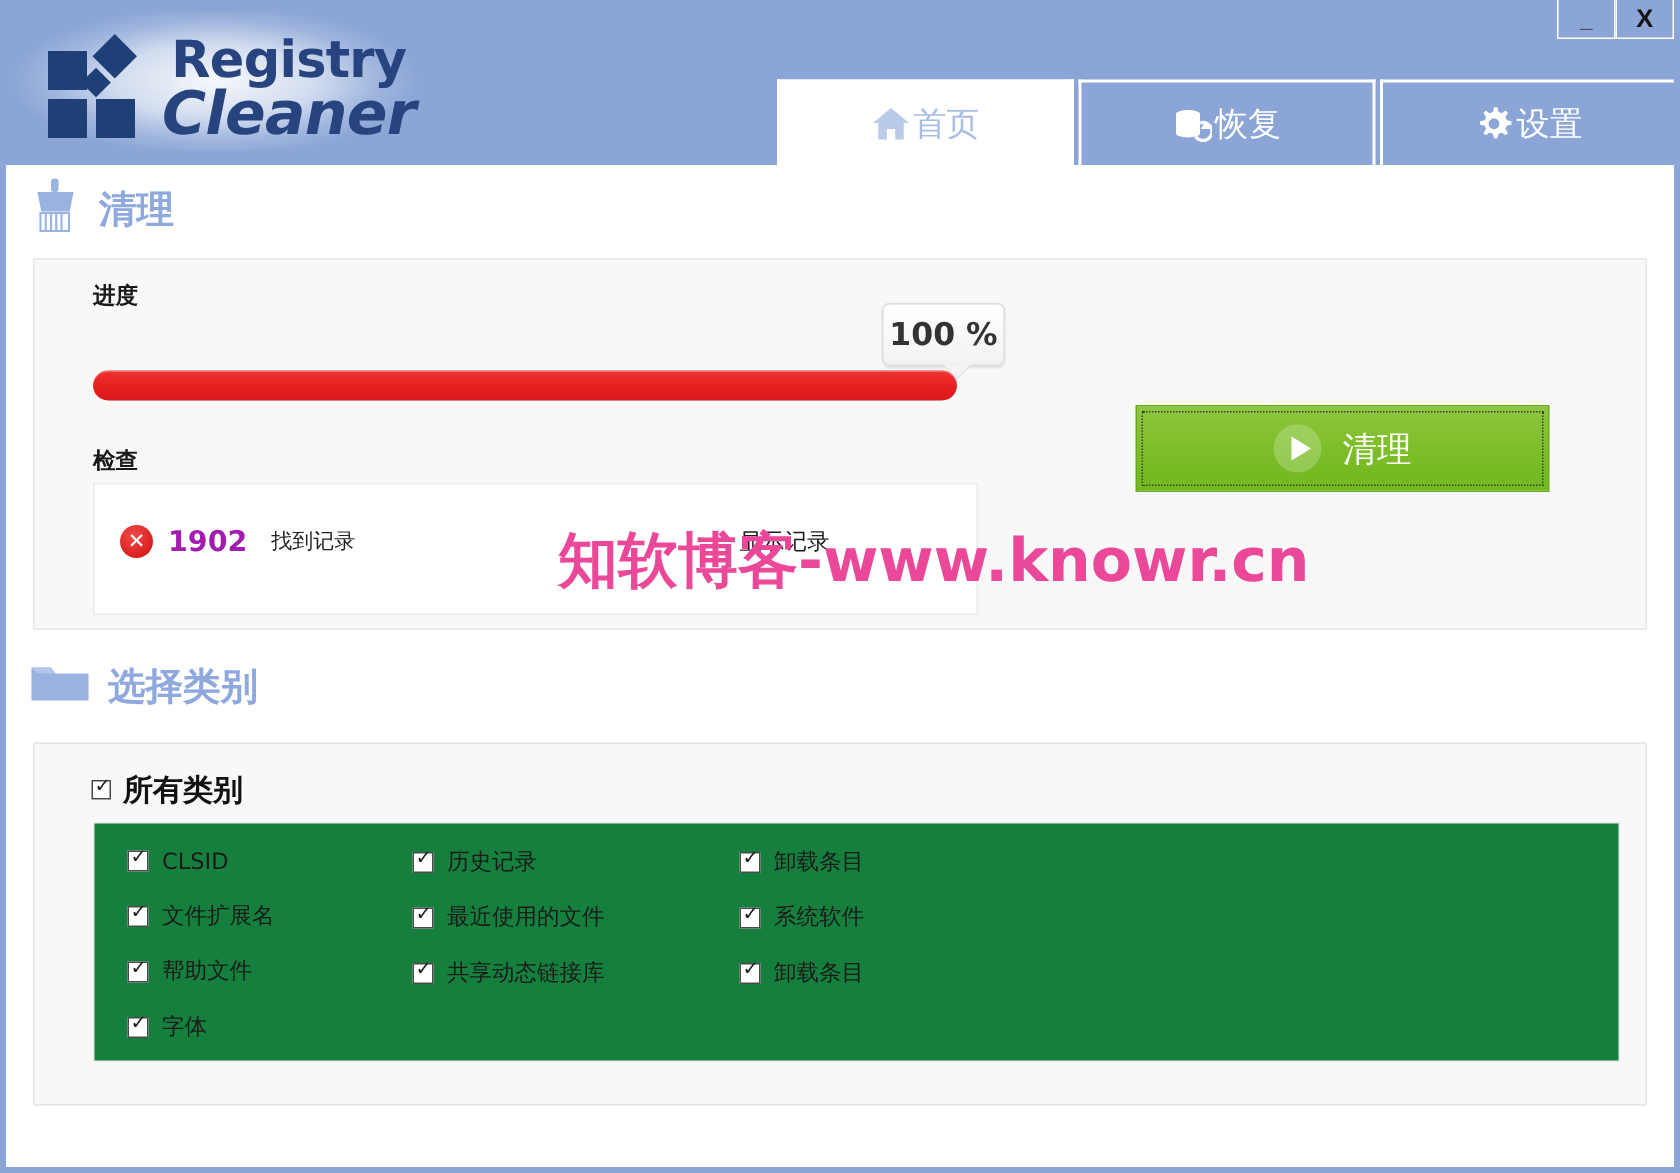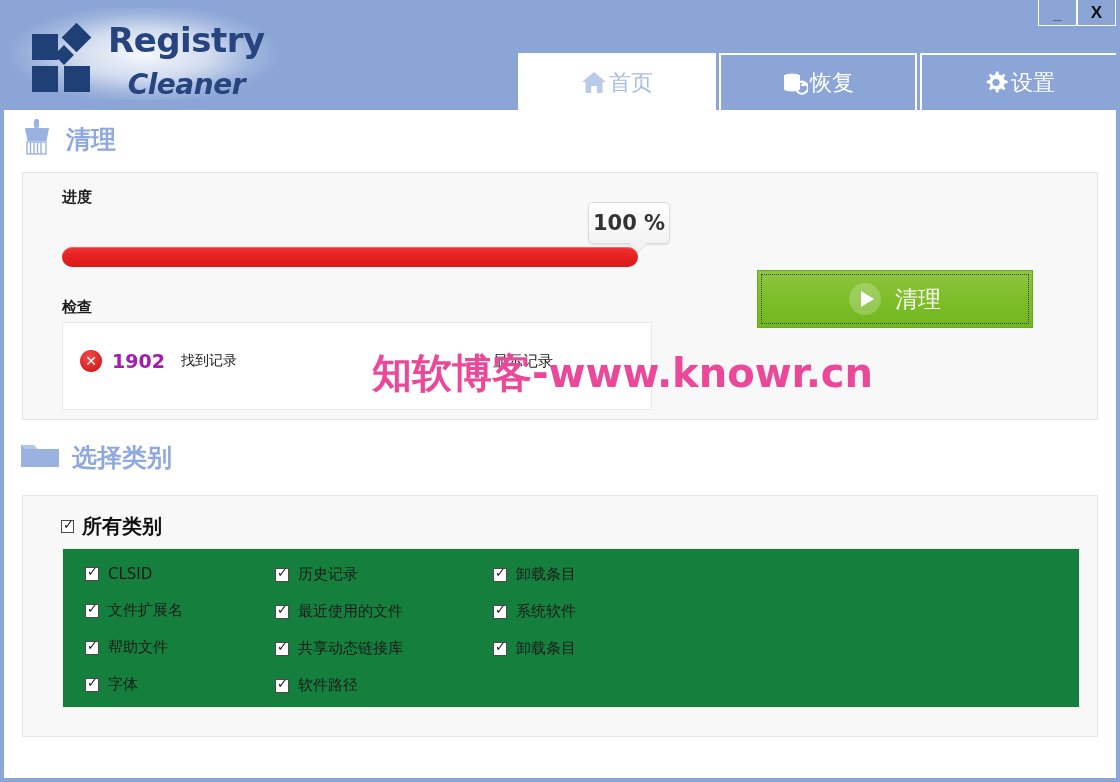--- a/index.html
+++ b/index.html
@@ -68,22 +68,22 @@
   .dia.d2 { left: 25px; top: 20px; width: 14px; height: 14px; }
   .logo-text {
     position: absolute; left: 98px; top: 16px;
     color: #27447f; line-height: 0.95; text-align: center;
   }
   .logo-text .l1 {
     font-size: 34px; font-weight: bold; letter-spacing: -0.5px;
     font-family: "DejaVu Sans", sans-serif;
   }
   .logo-text .l2 {
-    font-size: 28px; font-weight: bold; font-style: italic; letter-spacing: -0.5px;
-    font-family: "DejaVu Sans", sans-serif; margin-top: 16px;
+    font-size: 40px; font-weight: bold; font-style: italic; letter-spacing: -0.5px;
+    font-family: "DejaVu Sans", sans-serif; margin-top: 1px;
   }
 
   
   .tabs {
     position: absolute; left: 514px; top: 53px;
     display: flex; gap: 3px;
   }
   .tab {
     width: 198px; height: 57px;
     display: flex; align-items: center; justify-content: center; gap: 2px;
@@ -409,24 +409,20 @@
         <span class="lab">历史记录</span>
       </div>
       <div class="cat-item">
         <span class="cb"></span>
         <span class="lab">最近使用的文件</span>
       </div>
       <div class="cat-item">
         <span class="cb"></span>
         <span class="lab">共享动态链接库</span>
       </div>
-      <div class="cat-item">
-        <span class="cb"></span>
-        <span class="lab">软件路径</span>
-      </div>
     </div>
 
     <div class="cat-col c3">
       <div class="cat-item">
         <span class="cb"></span>
         <span class="lab">卸载条目</span>
       </div>
       <div class="cat-item">
         <span class="cb"></span>
         <span class="lab">系统软件</span>

